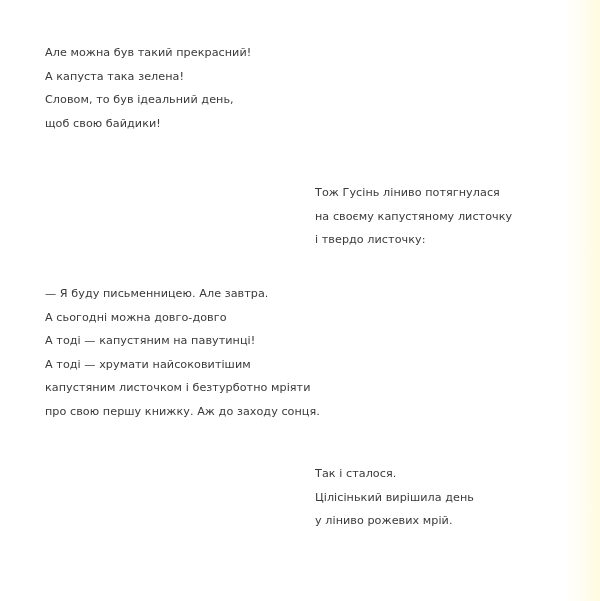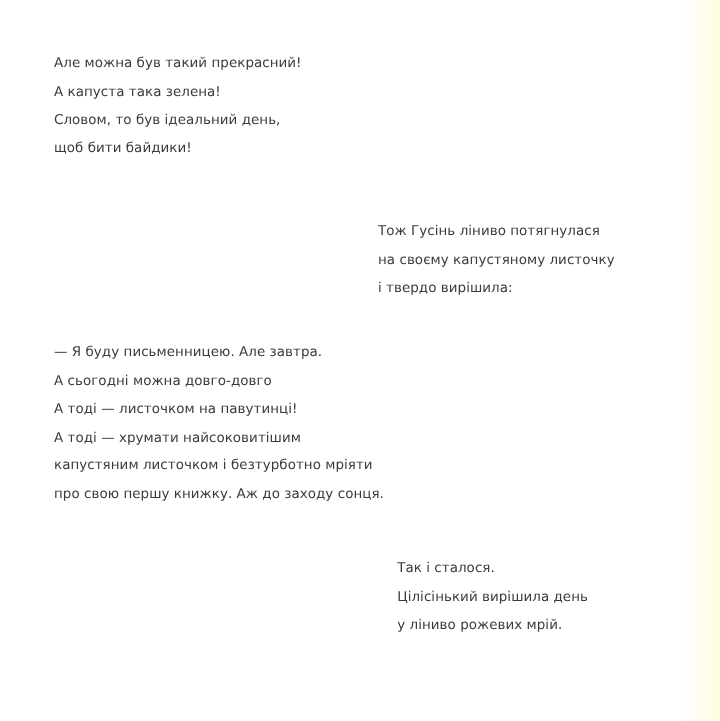--- a/index.html
+++ b/index.html
@@ -13,43 +13,43 @@
   .block { position: absolute; }
   .line {
     font-size: 11.2px;
     line-height: 23.5px;
     white-space: nowrap;
     letter-spacing: 0.05px;
   }
   #b1 { left: 45px; top: 41px; }
   #b2 { left: 315px; top: 181px; }
   #b3 { left: 45px; top: 282px; }
-  #b4 { left: 331px; top: 462px; }
+  #b4 { left: 315px; top: 462px; }
 </style>
 </head>
 <body>
 
 <div>
   <div class="block" id="b1">
     <div class="line">Але можна був такий прекрасний!</div>
     <div class="line">А капуста така зелена!</div>
     <div class="line">Словом, то був ідеальний день,</div>
-    <div class="line">щоб бити байдики!</div>
+    <div class="line">щоб свою байдики!</div>
   </div>
 
   <div class="block" id="b2">
     <div class="line">Тож Гусінь ліниво потягнулася</div>
     <div class="line">на своєму капустяному листочку</div>
-    <div class="line">і твердо вирішила:</div>
+    <div class="line">і твердо листочку:</div>
   </div>
 
   <div class="block" id="b3">
     <div class="line">— Я буду письменницею. Але завтра.</div>
     <div class="line">А сьогодні можна довго-довго</div>
-    <div class="line">А тоді — листочком на павутинці!</div>
+    <div class="line">А тоді — капустяним на павутинці!</div>
     <div class="line">А тоді — хрумати найсоковитішим</div>
     <div class="line">капустяним листочком і безтурботно мріяти</div>
     <div class="line">про свою першу книжку. Аж до заходу сонця.</div>
   </div>
 
   <div class="block" id="b4">
     <div class="line">Так і сталося.</div>
     <div class="line">Цілісінький вирішила день</div>
     <div class="line">у ліниво рожевих мрій.</div>
   </div>

